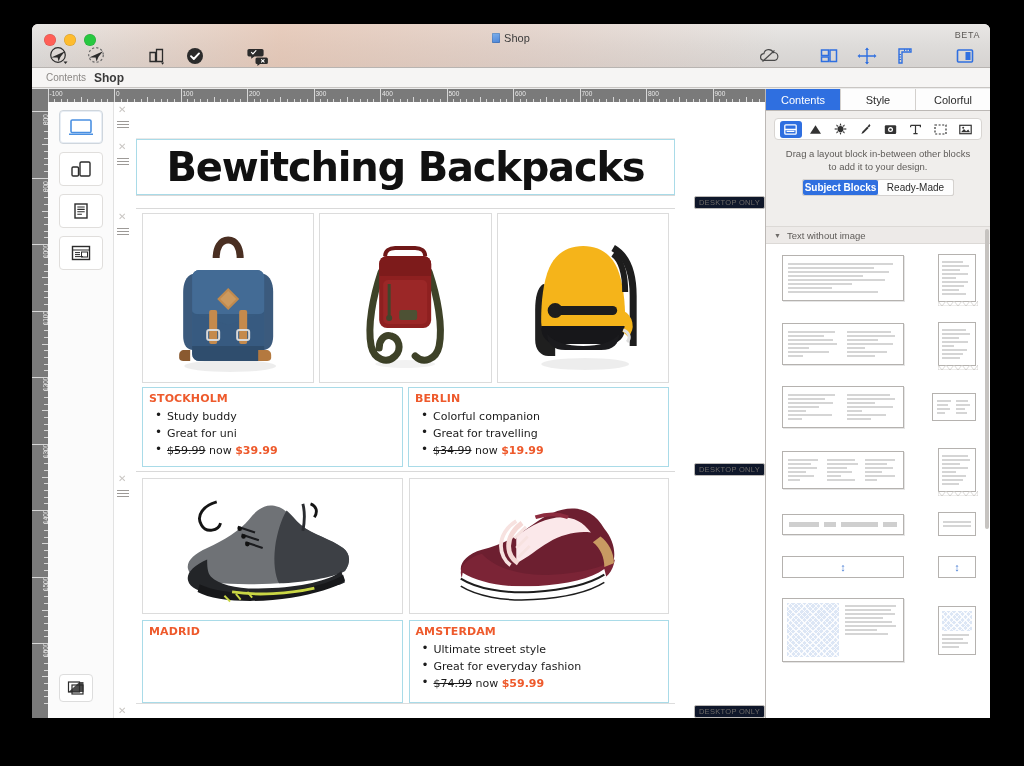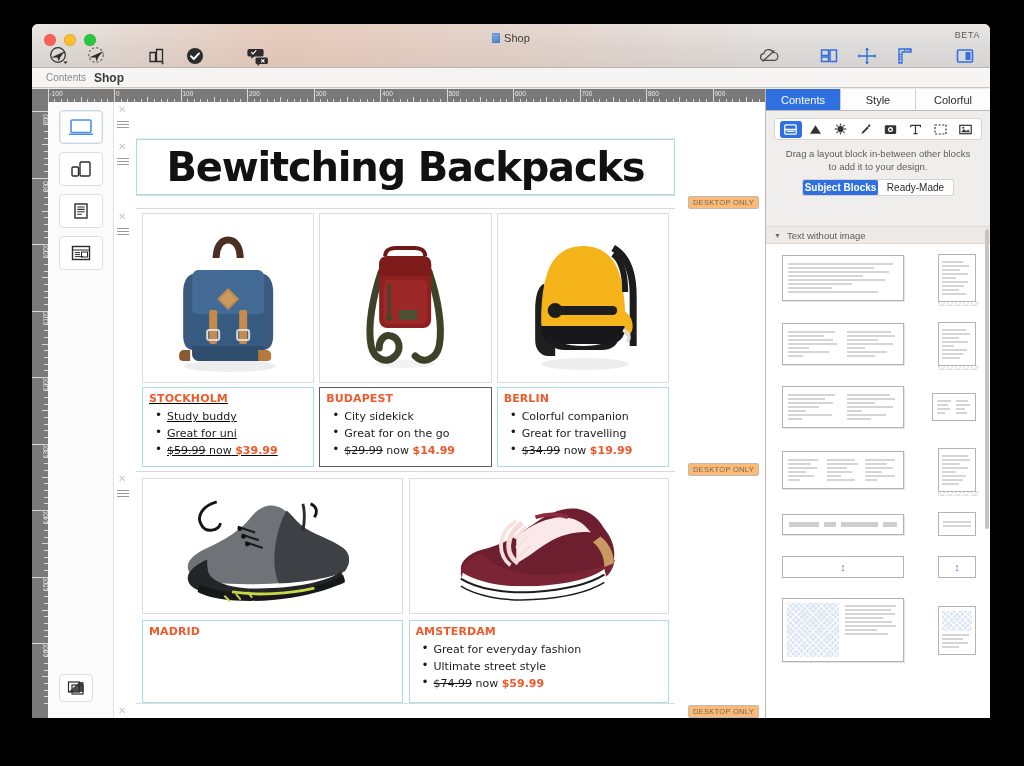--- a/index.html
+++ b/index.html
@@ -85,23 +85,23 @@
   
   #canvas{ position:absolute; left:82px; right:0; top:13px; bottom:0; background:#fff; overflow:hidden; }
 
   .block{ position:relative; }
   .gutter{ position:absolute; left:0; top:0; width:22px; bottom:0; }
   .gx{ position:absolute; left:4px; top:3px; font-size:10px; color:#c9c6c3; line-height:1; }
   .ghandle{ position:absolute; left:3px; top:17px; width:12px; height:9px; }
   .ghandle i{ display:block; height:1px; background:#9d9a97; margin:2px 0; }
   .stage{ position:absolute; left:22px; right:90px; top:0; bottom:0; }
   .desktop-only{
-    position:absolute; right:6px; top:6px; font-size:7.5px; color:#6d6a67;
+    position:absolute; right:0; top:6px; font-size:7.5px; color:#6d6a67;
     border:1px solid #bdbab7; border-radius:2px; padding:1px 4px;
-    background:#fdba74; letter-spacing:.3px; white-space:nowrap;
+    background:#0f172a; letter-spacing:.3px; white-space:nowrap;
   }
 
   .blk-sel-blue{ border:1px solid #a9dbe8; }
 
   h1.hero{
     font-family:"DejaVu Sans", sans-serif;
     font-weight:bold; font-size:40px; letter-spacing:-1.2px;
     text-align:center; color:#111; line-height:1.05;
   }
 
@@ -639,40 +639,30 @@
                     <path d="M120 116c6 2 8 8 4 12" fill="none" stroke="#ddd" stroke-width="3"></path>
                   </svg>
                 </div>
               </div>
 
             </div>
 
             <div class="prow" style="padding:0 6px;gap:5px;position:absolute;left:0;right:0;top:178px;bottom:0;">
 
               <div class="pcell">
-                <div class="ptextbox" style="height:100%;text-decoration:underline;">
+                <div class="ptextbox" style="height:100%;">
                   <div class="ptitle">STOCKHOLM</div>
                   <ul class="pfeat">
                     <li>Study buddy</li>
                     <li>Great for uni</li>
                     <li><span class="strike">$59.99</span> <span>now</span> <span class="nowprice">$39.99</span></li>
                   </ul>
                 </div>
               </div>
 
-              <div class="pcell">
-                <div class="ptextbox dark" style="height:100%;">
-                  <div class="ptitle">BUDAPEST</div>
-                  <ul class="pfeat">
-                    <li>City sidekick</li>
-                    <li>Great for on the go</li>
-                    <li><span class="strike">$29.99</span> <span>now</span> <span class="nowprice">$14.99</span></li>
-                  </ul>
-                </div>
-              </div>
 
               <div class="pcell">
                 <div class="ptextbox" style="height:100%;">
                   <div class="ptitle">BERLIN</div>
                   <ul class="pfeat">
                     <li>Colorful companion</li>
                     <li>Great for travelling</li>
                     <li><span class="strike">$34.99</span> <span>now</span> <span class="nowprice">$19.99</span></li>
                   </ul>
                 </div>
@@ -742,22 +732,22 @@
               <div class="pcell">
                 <div class="ptextbox" style="height:100%;">
                   <div class="ptitle">MADRID</div>
                 </div>
               </div>
 
               <div class="pcell">
                 <div class="ptextbox" style="height:100%;">
                   <div class="ptitle">AMSTERDAM</div>
                   <ul class="pfeat">
+                    <li>Ultimate street style</li>
                     <li>Great for everyday fashion</li>
-                    <li>Ultimate street style</li>
                     <li><span class="strike">$74.99</span> <span>now</span> <span class="nowprice">$59.99</span></li>
                   </ul>
                 </div>
               </div>
 
             </div>
           </div>
         </div>
 
         <div class="block" style="height:17px;">

